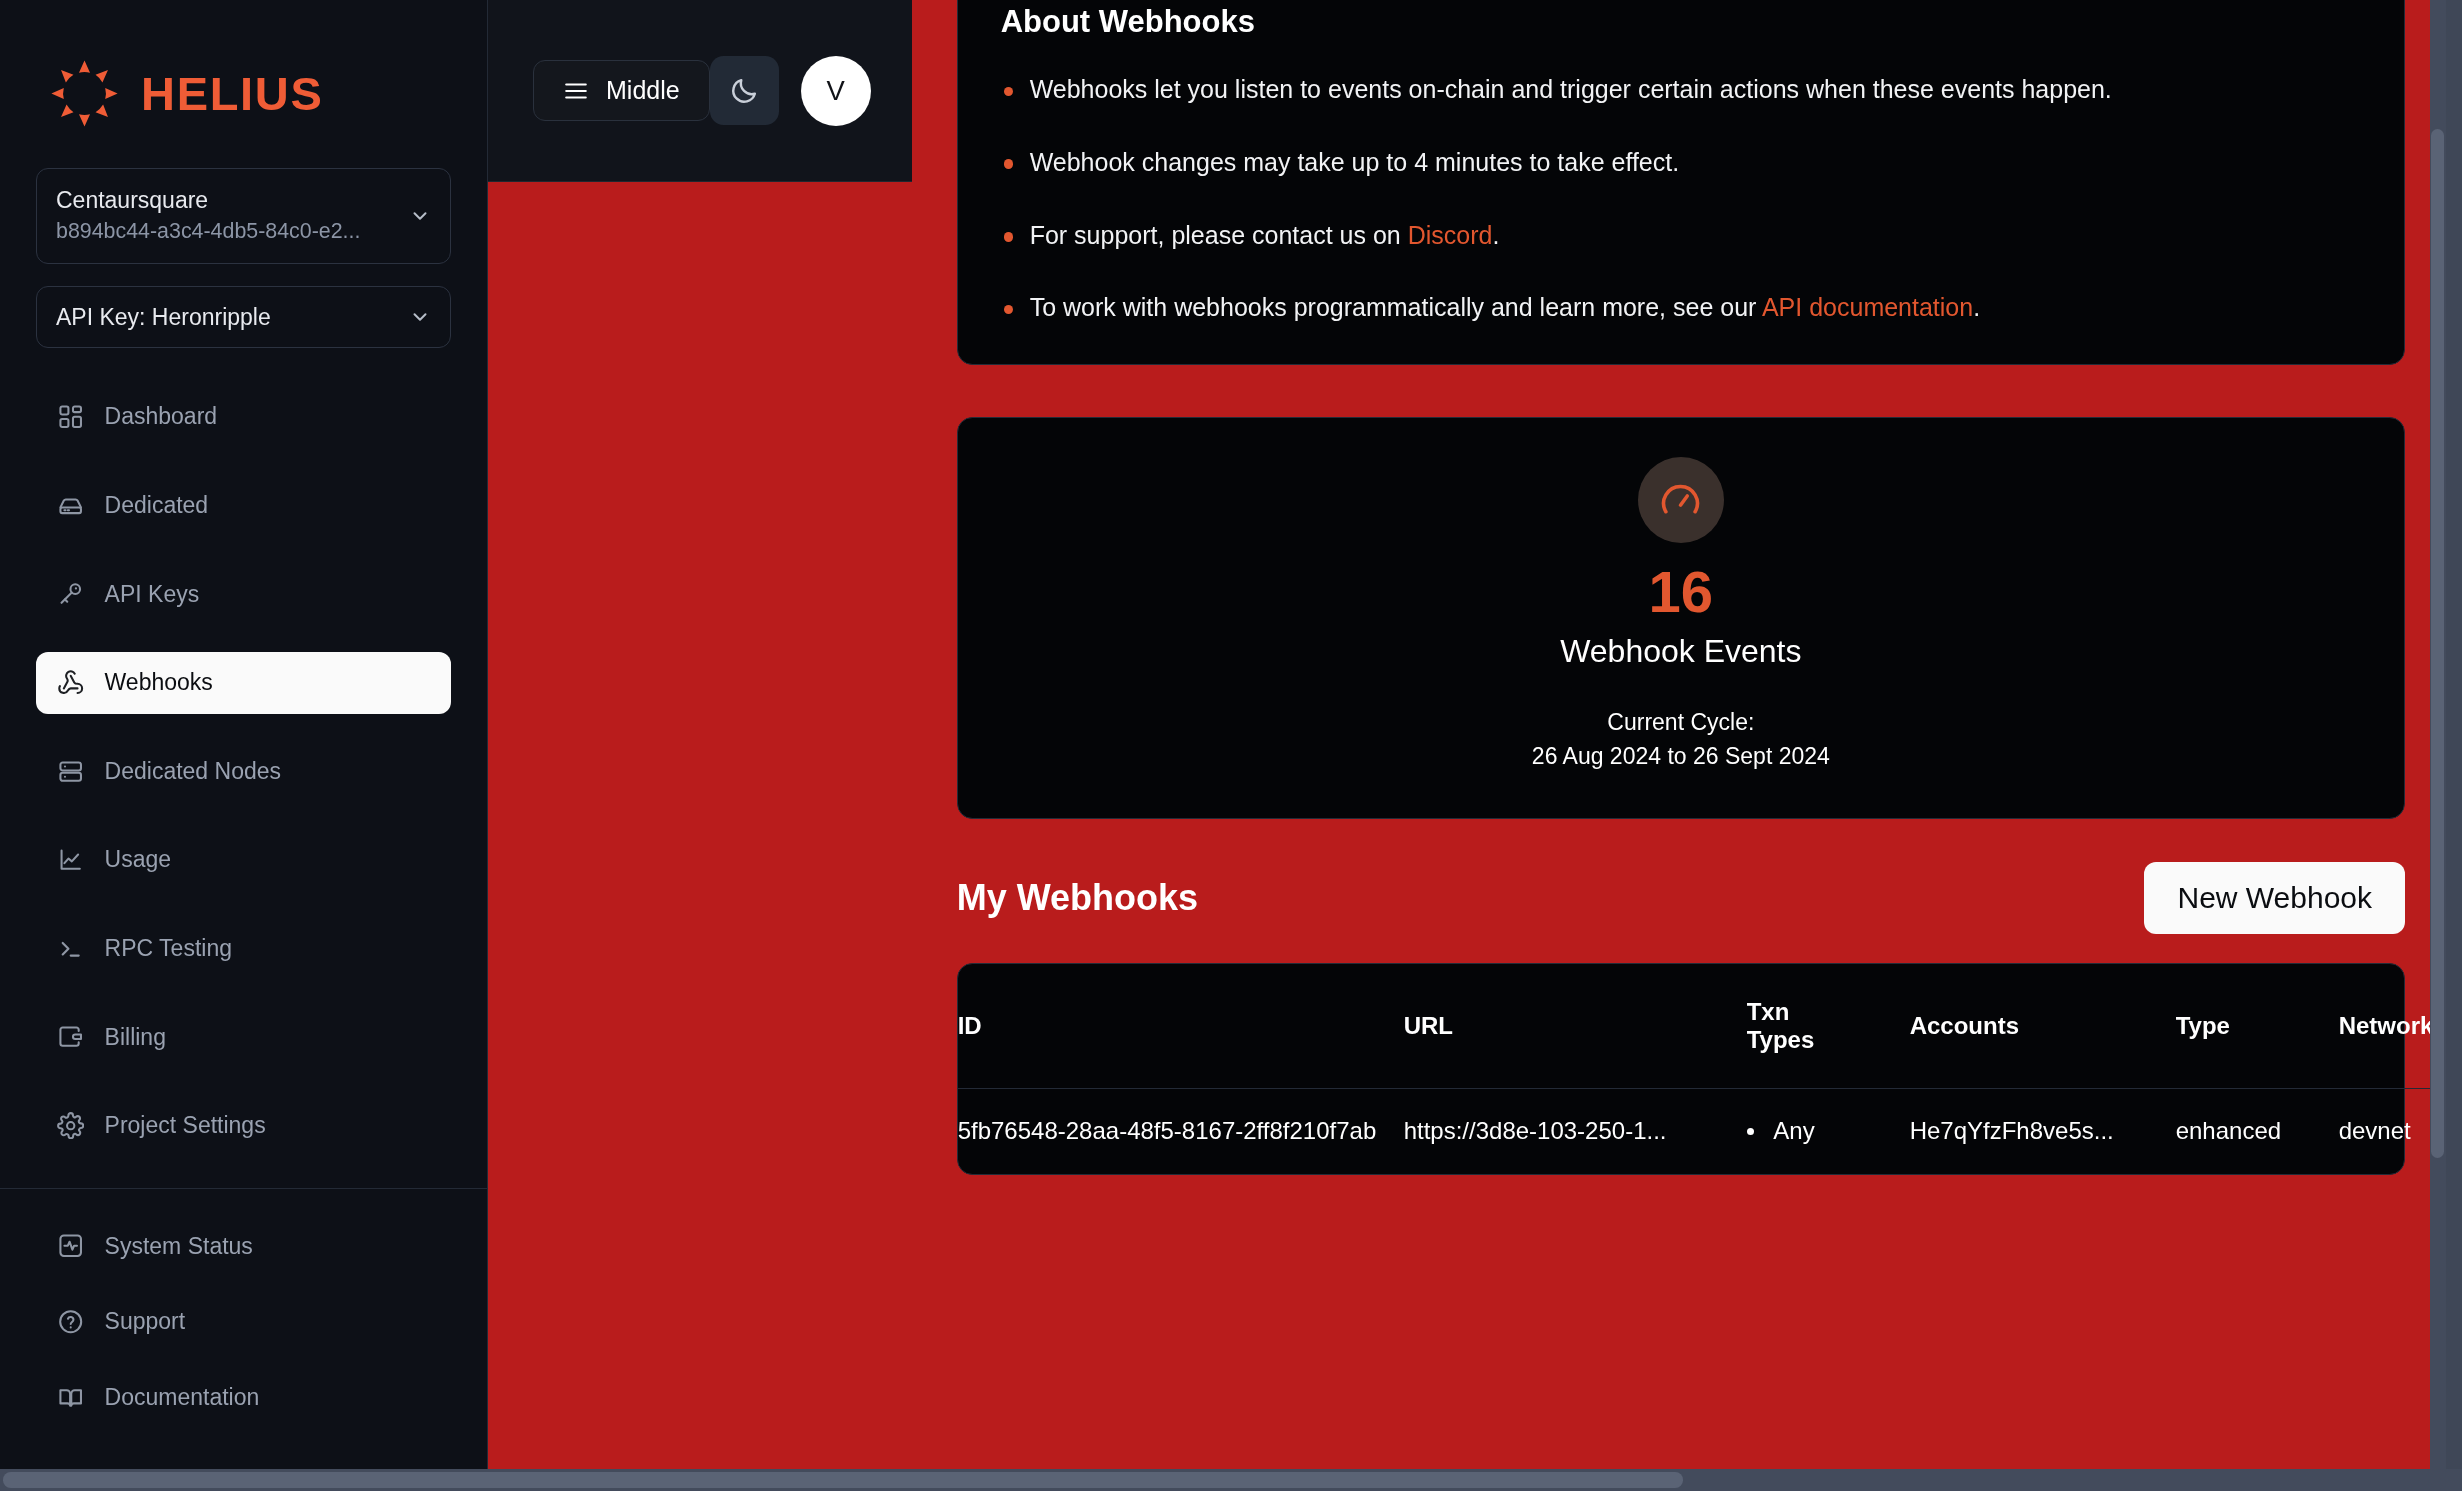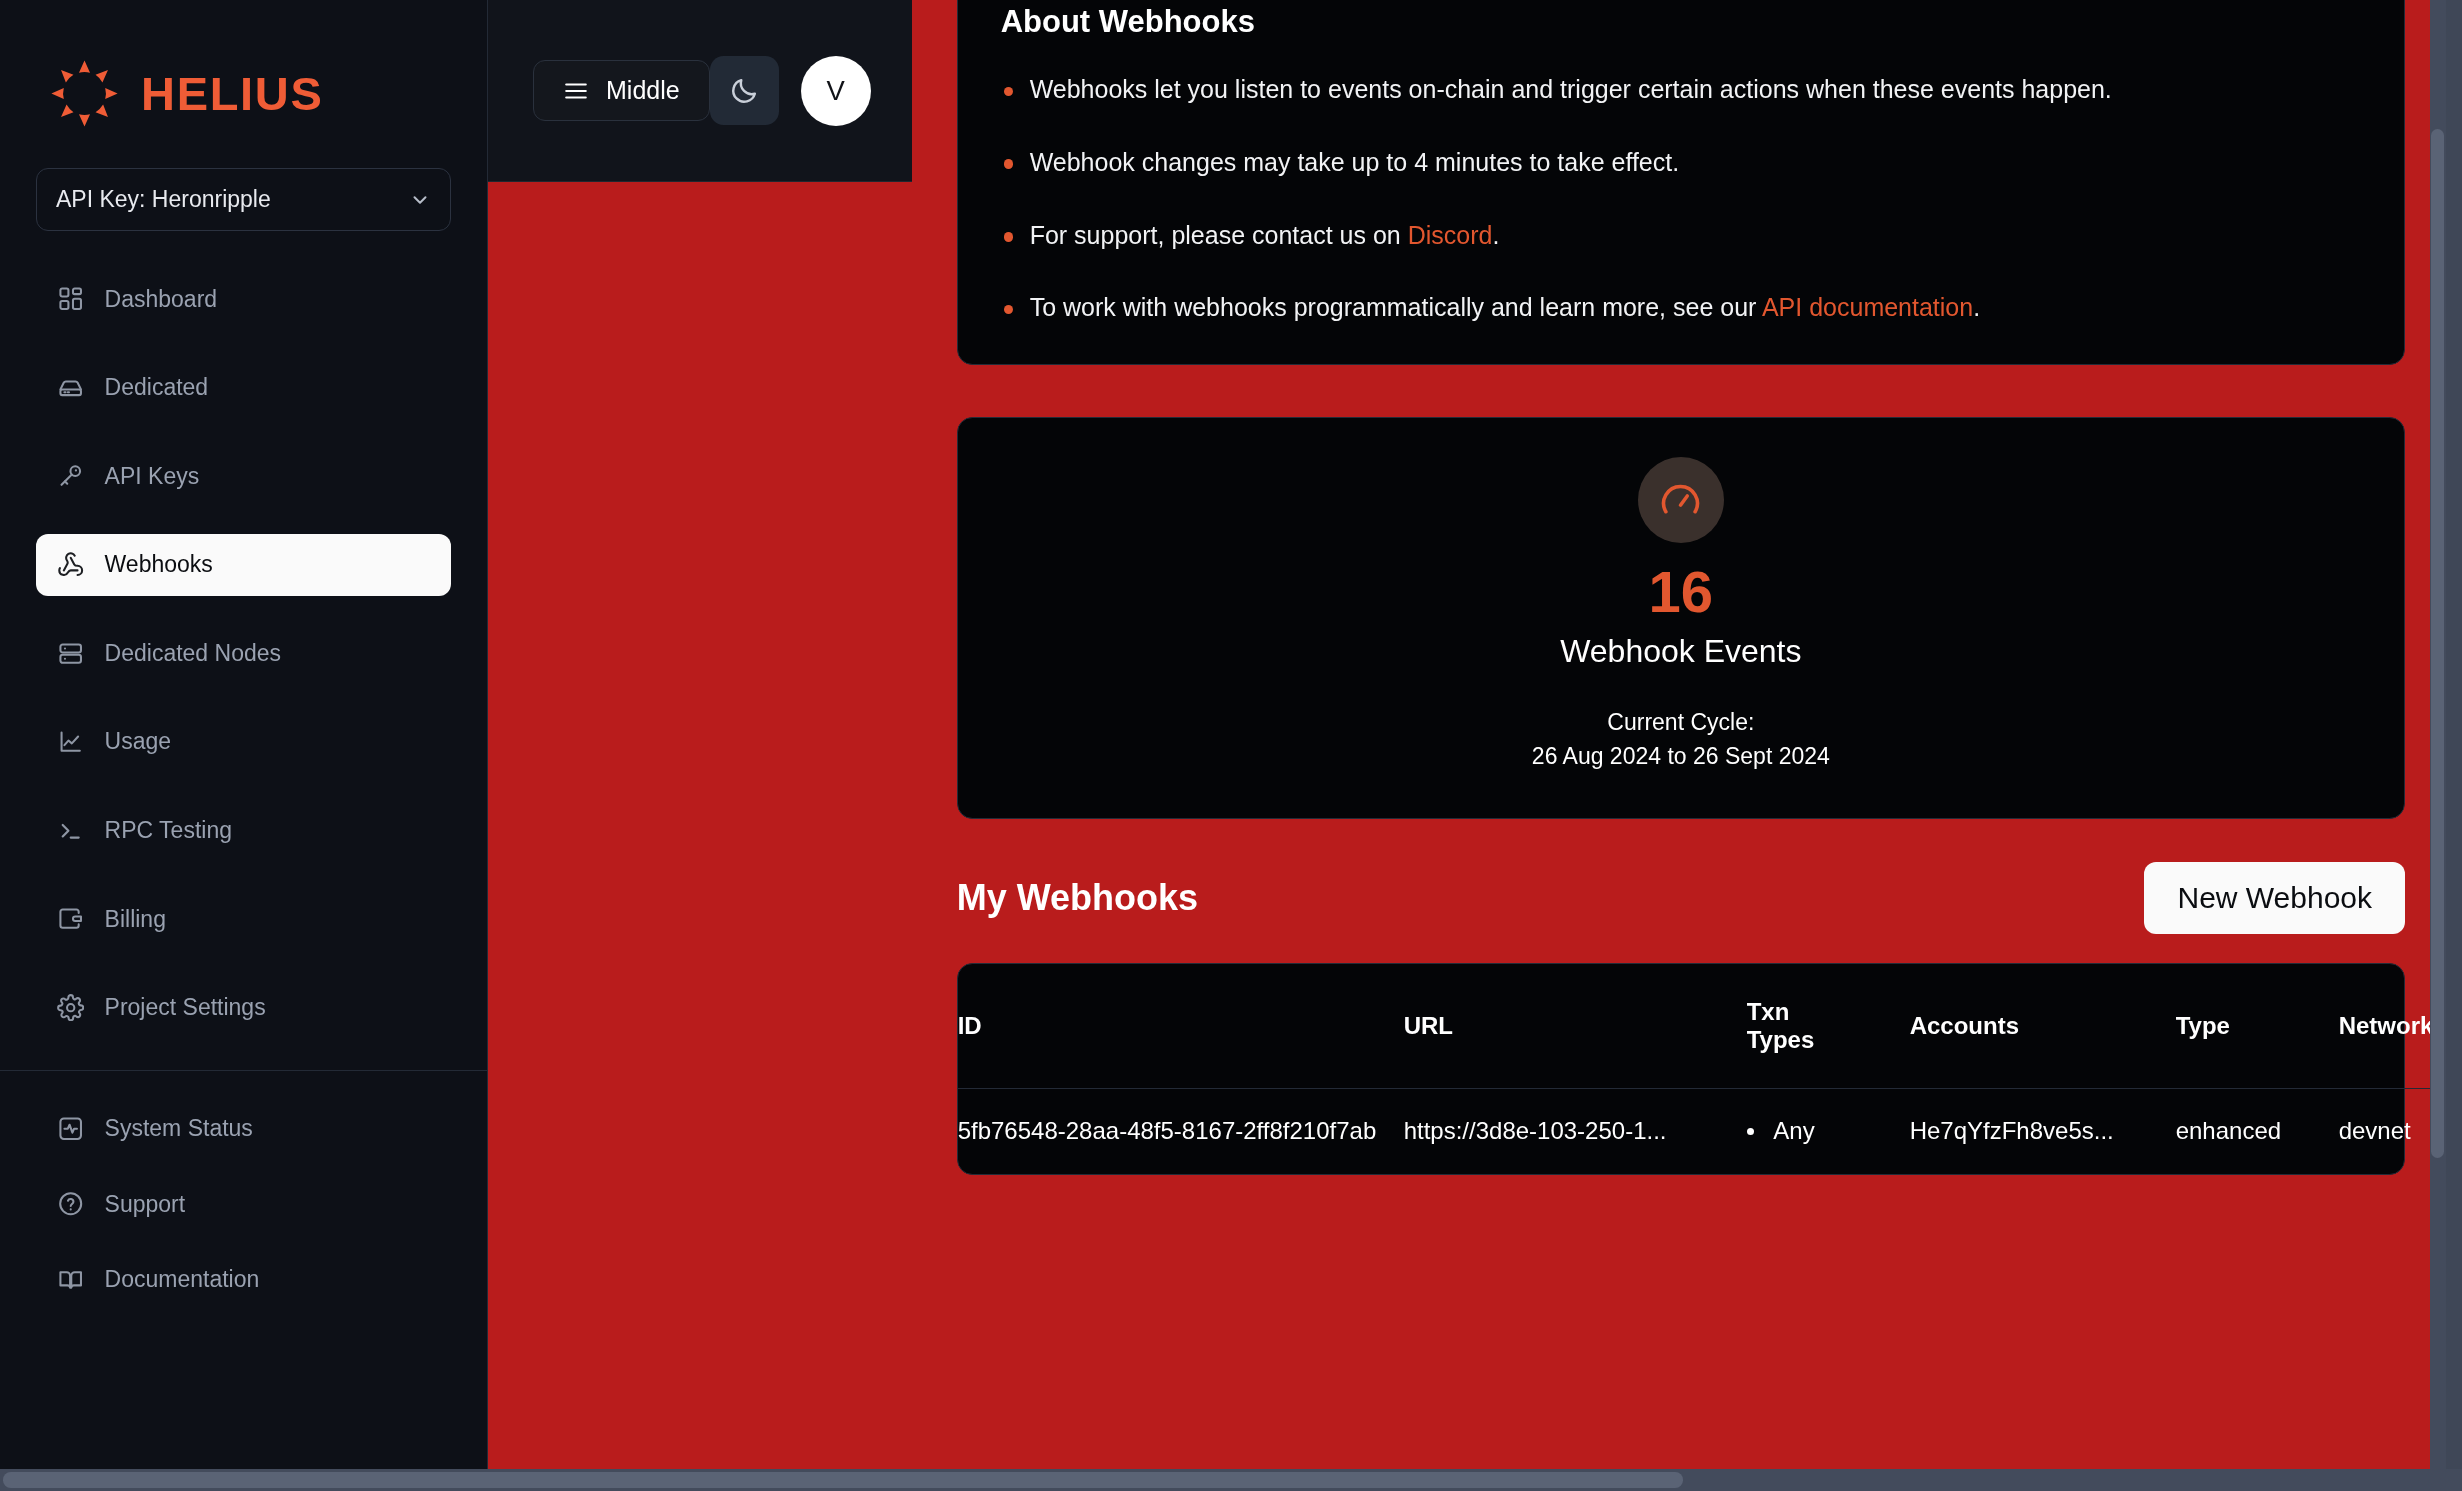--- a/index.html
+++ b/index.html
@@ -330,20 +330,31 @@
           <path d="M50 98 L42 80 A32 32 0 0 0 58 80 Z"></path>
           <path d="M16 84 L24 66 A32 32 0 0 0 34 77 Z"></path>
           <path d="M2 50 L20 42 A32 32 0 0 0 20 58 Z"></path>
           <path d="M16 16 L34 23 A32 32 0 0 0 23 34 Z"></path>
         </svg>
       </span>
       <span class="logo-text">HELIUS</span>
     </div>
 
     <div class="selectors">
+      <div class="select-box tall">
+        <span>
+          <span class="sel-main" style="display:block">Centaursquare</span>
+          <span class="sel-sub" style="display:block">b894bc44-a3c4-4db5-84c0-e2...</span>
+        </span>
+        <span class="chev">
+          <svg viewBox="0 0 24 24" width="22" height="22" fill="none" stroke="currentColor" stroke-width="2.2" stroke-linecap="round" stroke-linejoin="round">
+              <polyline points="6 9 12 15 18 9"></polyline>
+            </svg>
+        </span>
+      </div>
       <div class="select-box">
         <span class="sel-main">API Key: Heronripple</span>
         <span class="chev">
           <svg viewBox="0 0 24 24" width="22" height="22" fill="none" stroke="currentColor" stroke-width="2.2" stroke-linecap="round" stroke-linejoin="round">
               <polyline points="6 9 12 15 18 9"></polyline>
             </svg>
         </span>
       </div>
     </div>
 

